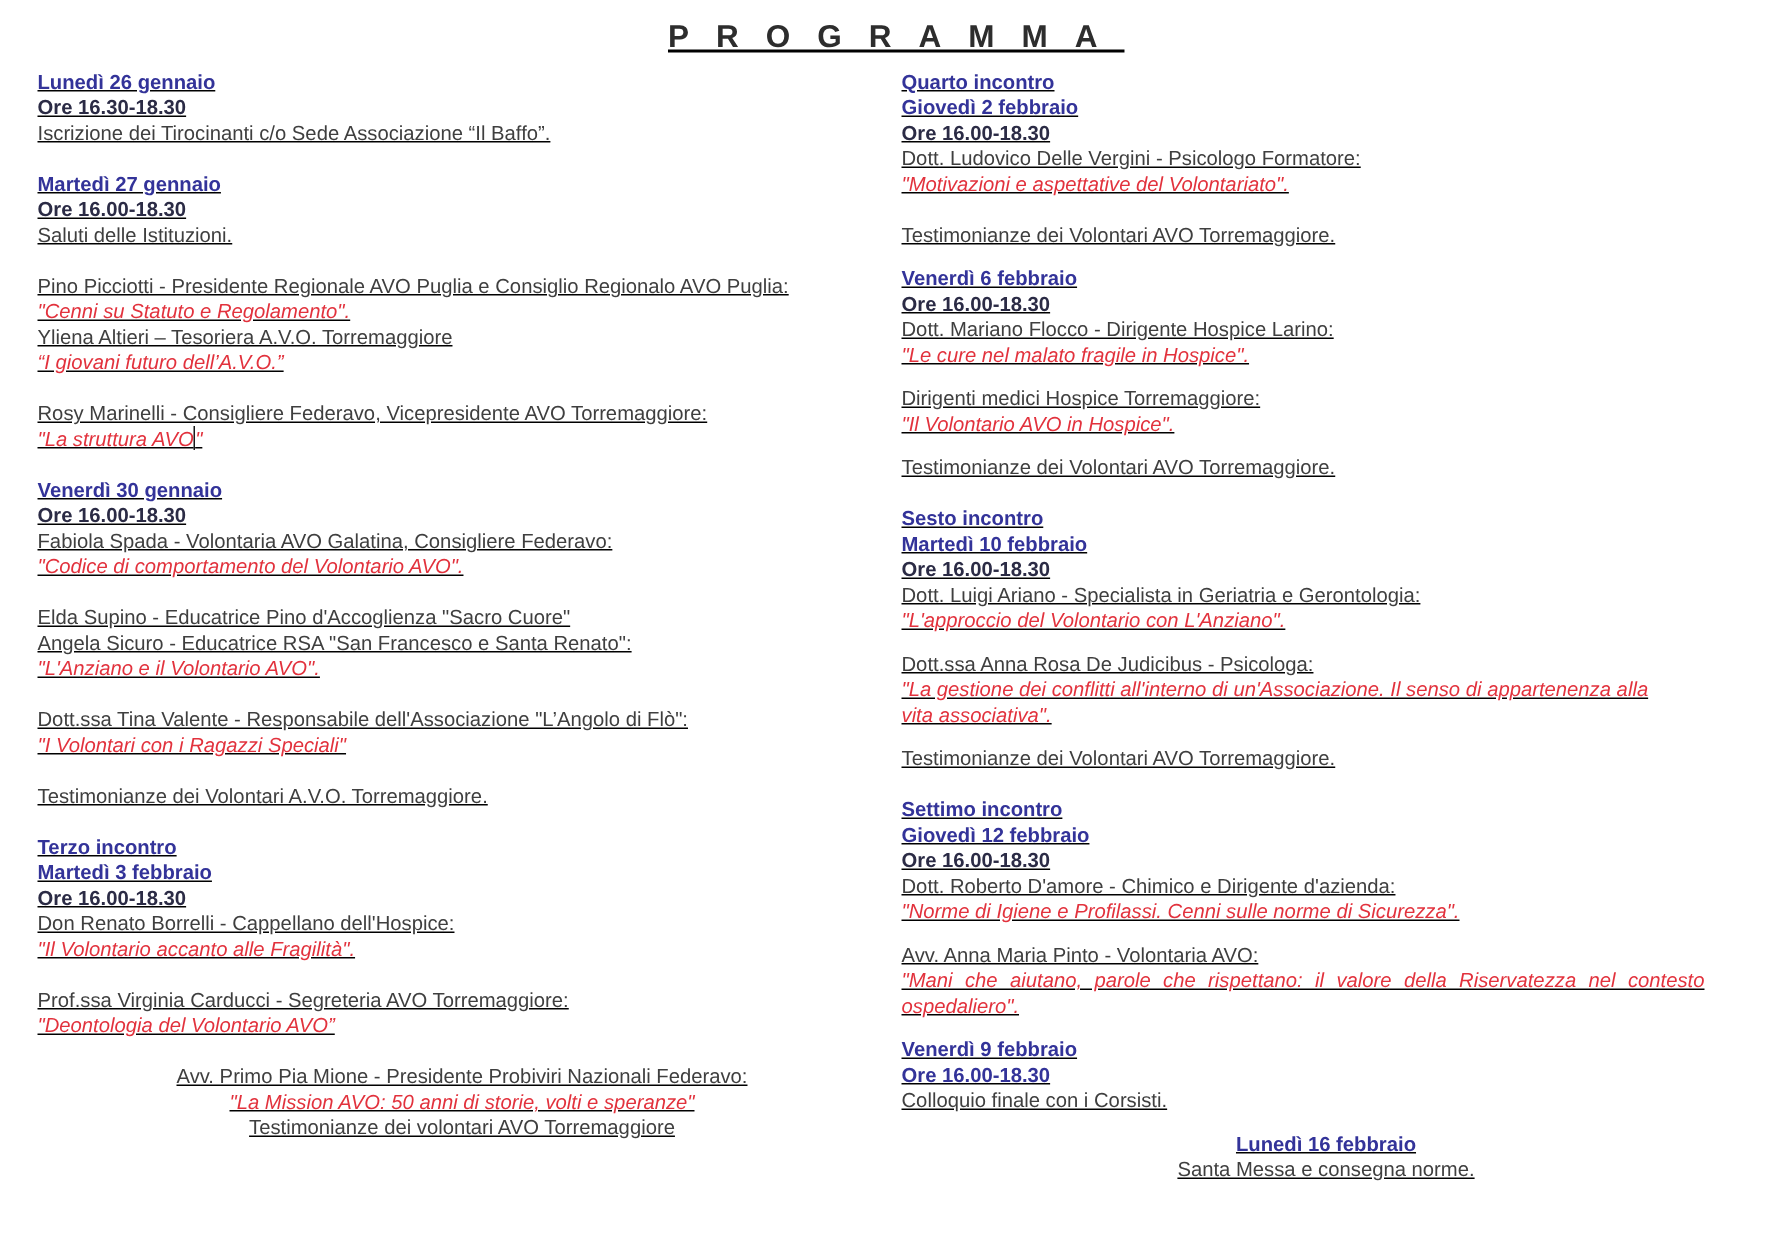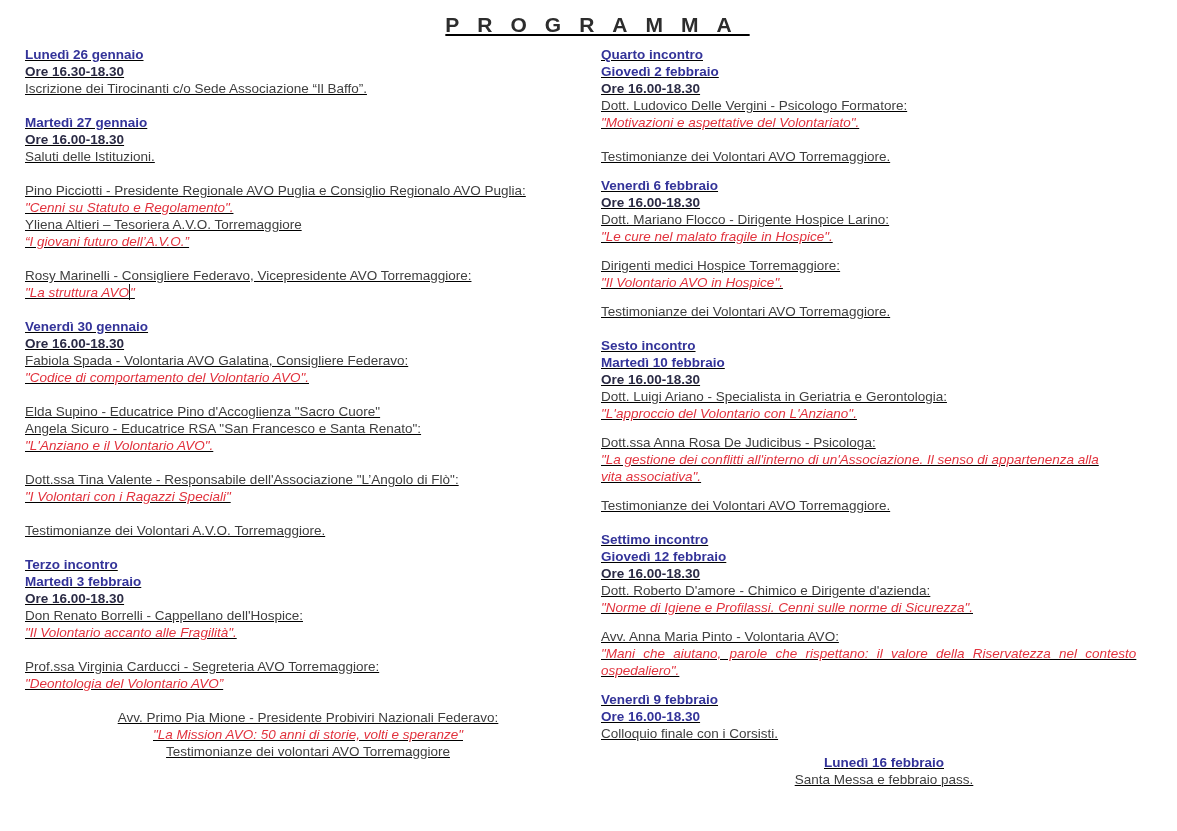--- a/index.html
+++ b/index.html
@@ -175,17 +175,17 @@
           <div class="line" style="word-spacing: 4.5px;"><span class="s-t">"Mani che aiutano, parole che rispettano: il valore della Riservatezza nel contesto</span></div>
           <div class="line"><span class="s-t">ospedaliero".</span></div>
         </div>
         <div class="block">
           <div class="line"><span class="s-h">Venerdì 9 febbraio</span></div>
           <div class="line"><span class="s-h">Ore 16.00-18.30</span></div>
           <div class="line"><span class="s-b">Colloquio finale con i Corsisti.</span></div>
         </div>
         <div class="block">
           <div class="line"><span class="s-h">Lunedì 16 febbraio</span></div>
-          <div class="line"><span class="s-b">Santa Messa e febbraio pass.</span></div>
+          <div class="line"><span class="s-b">Santa Messa e consegna norme.</span></div>
         </div>
       </div>
   </div>
 </div>
 
 </body></html>

